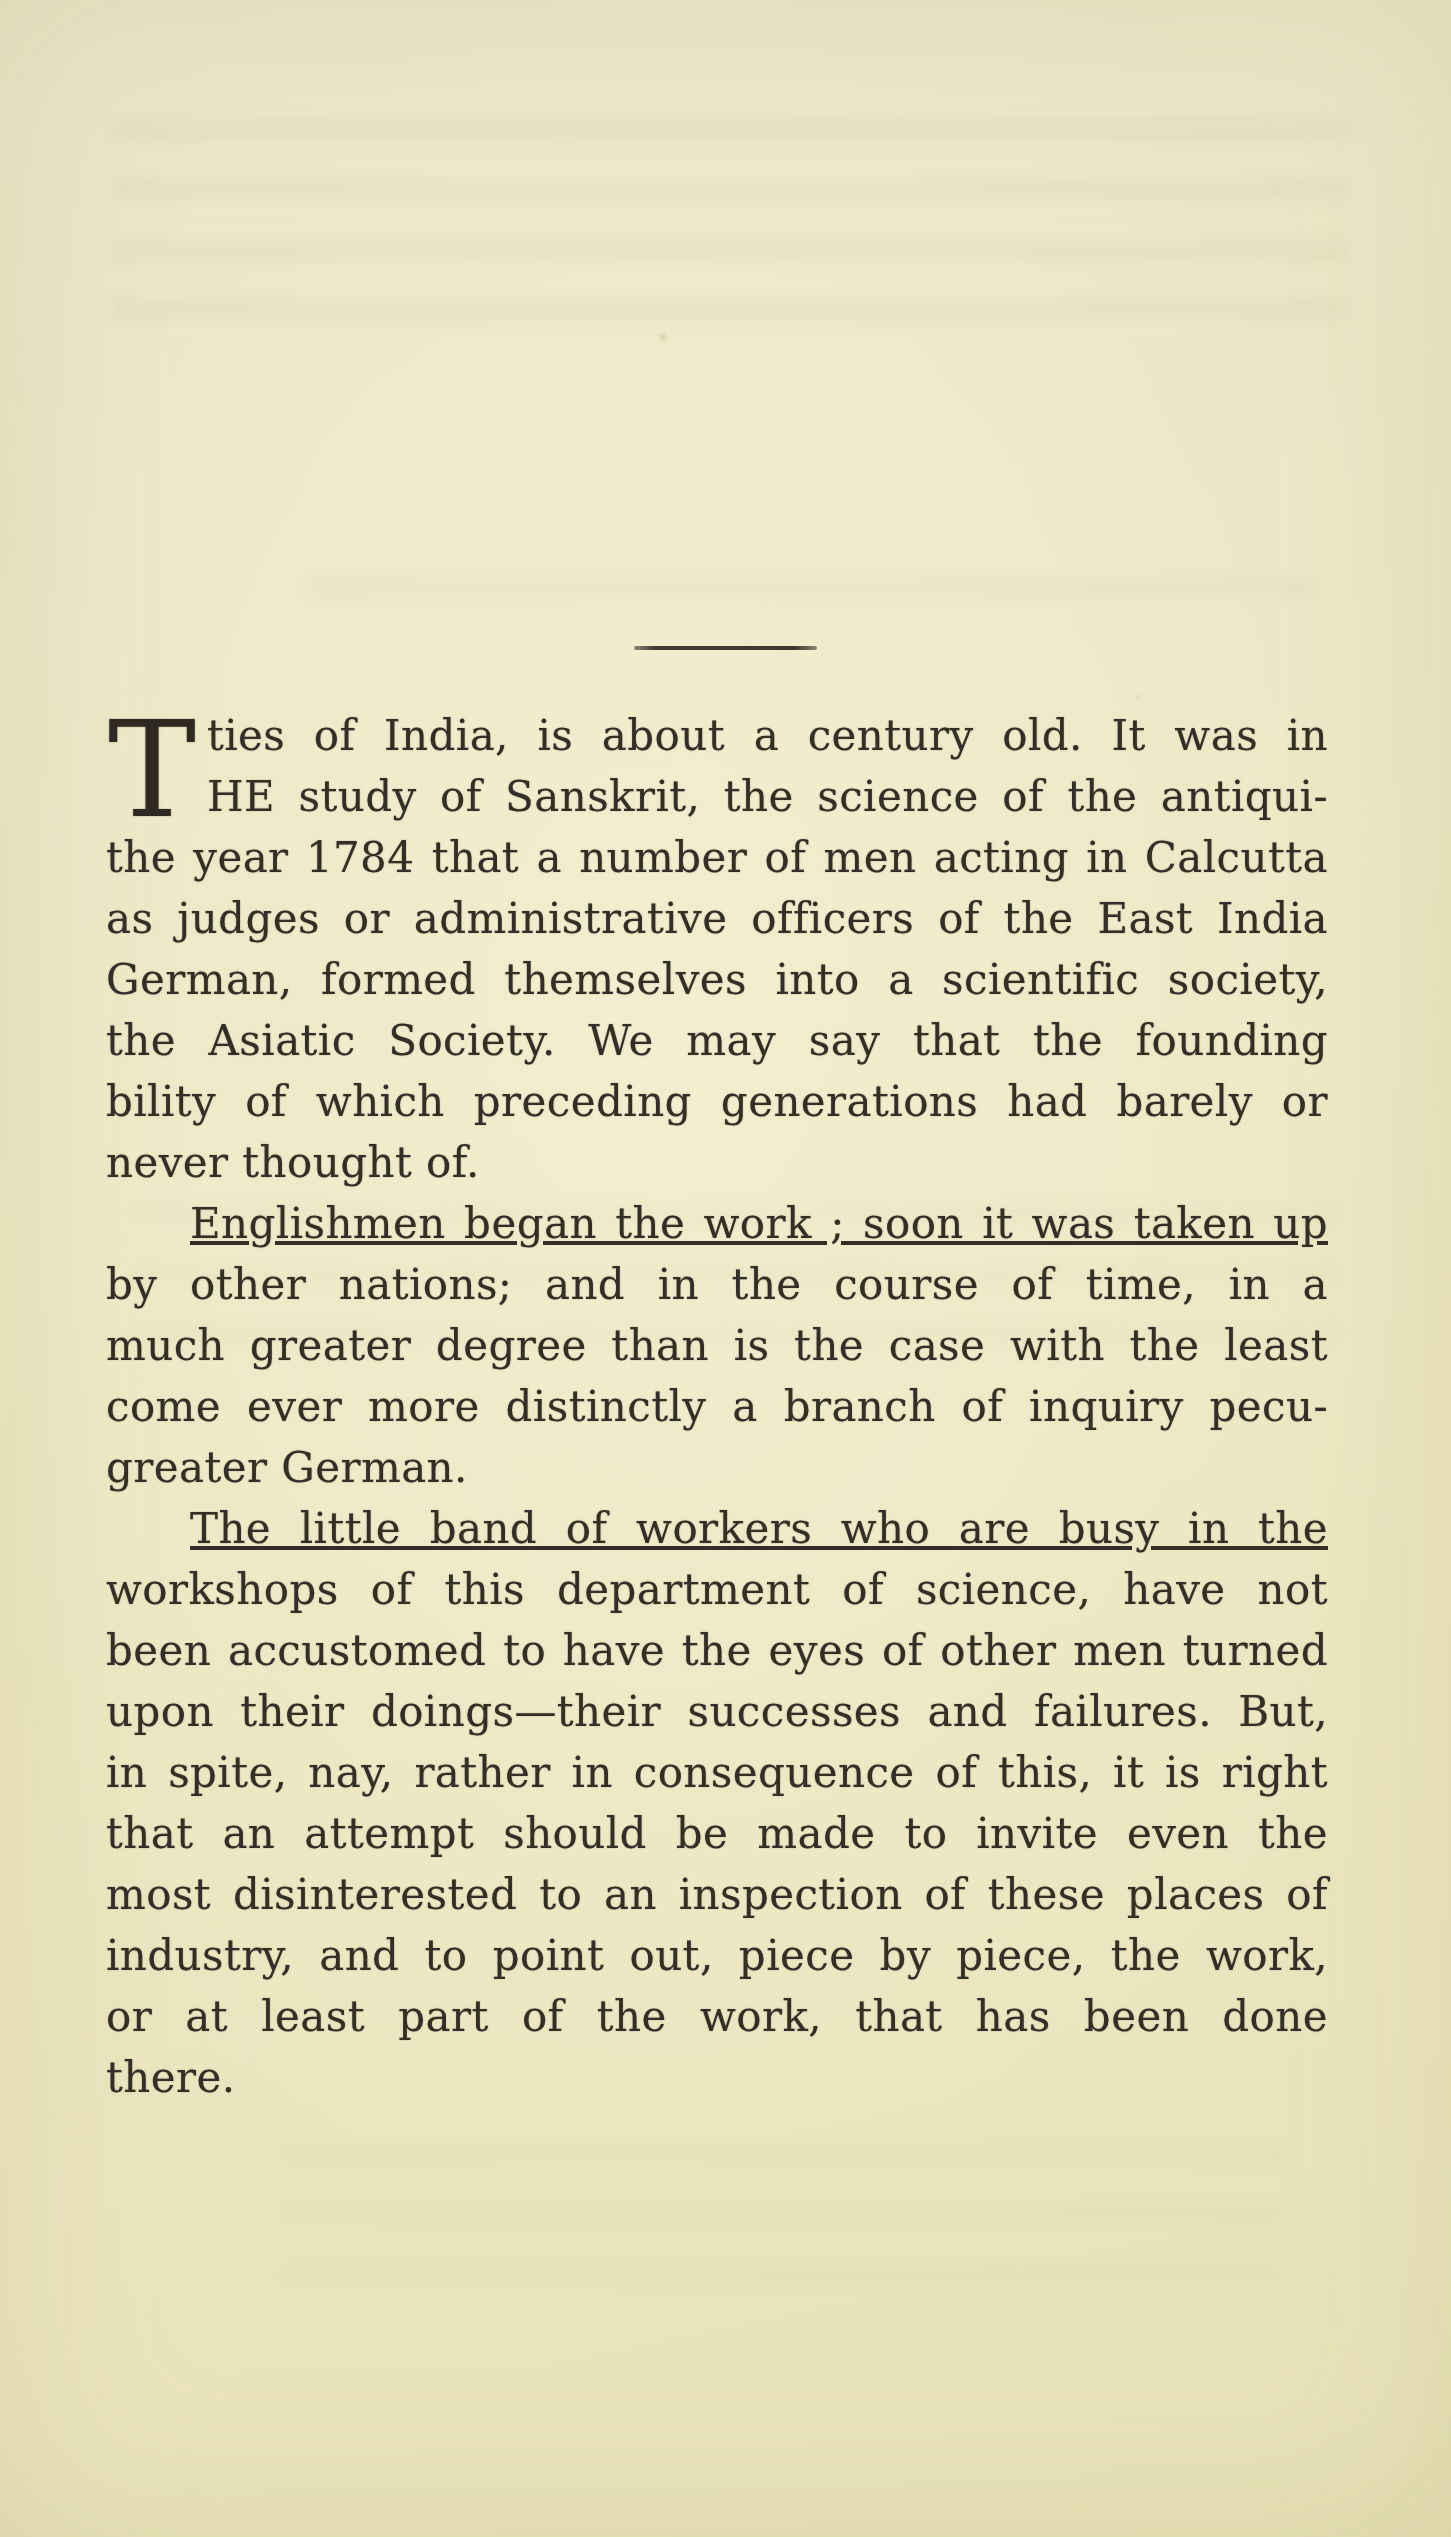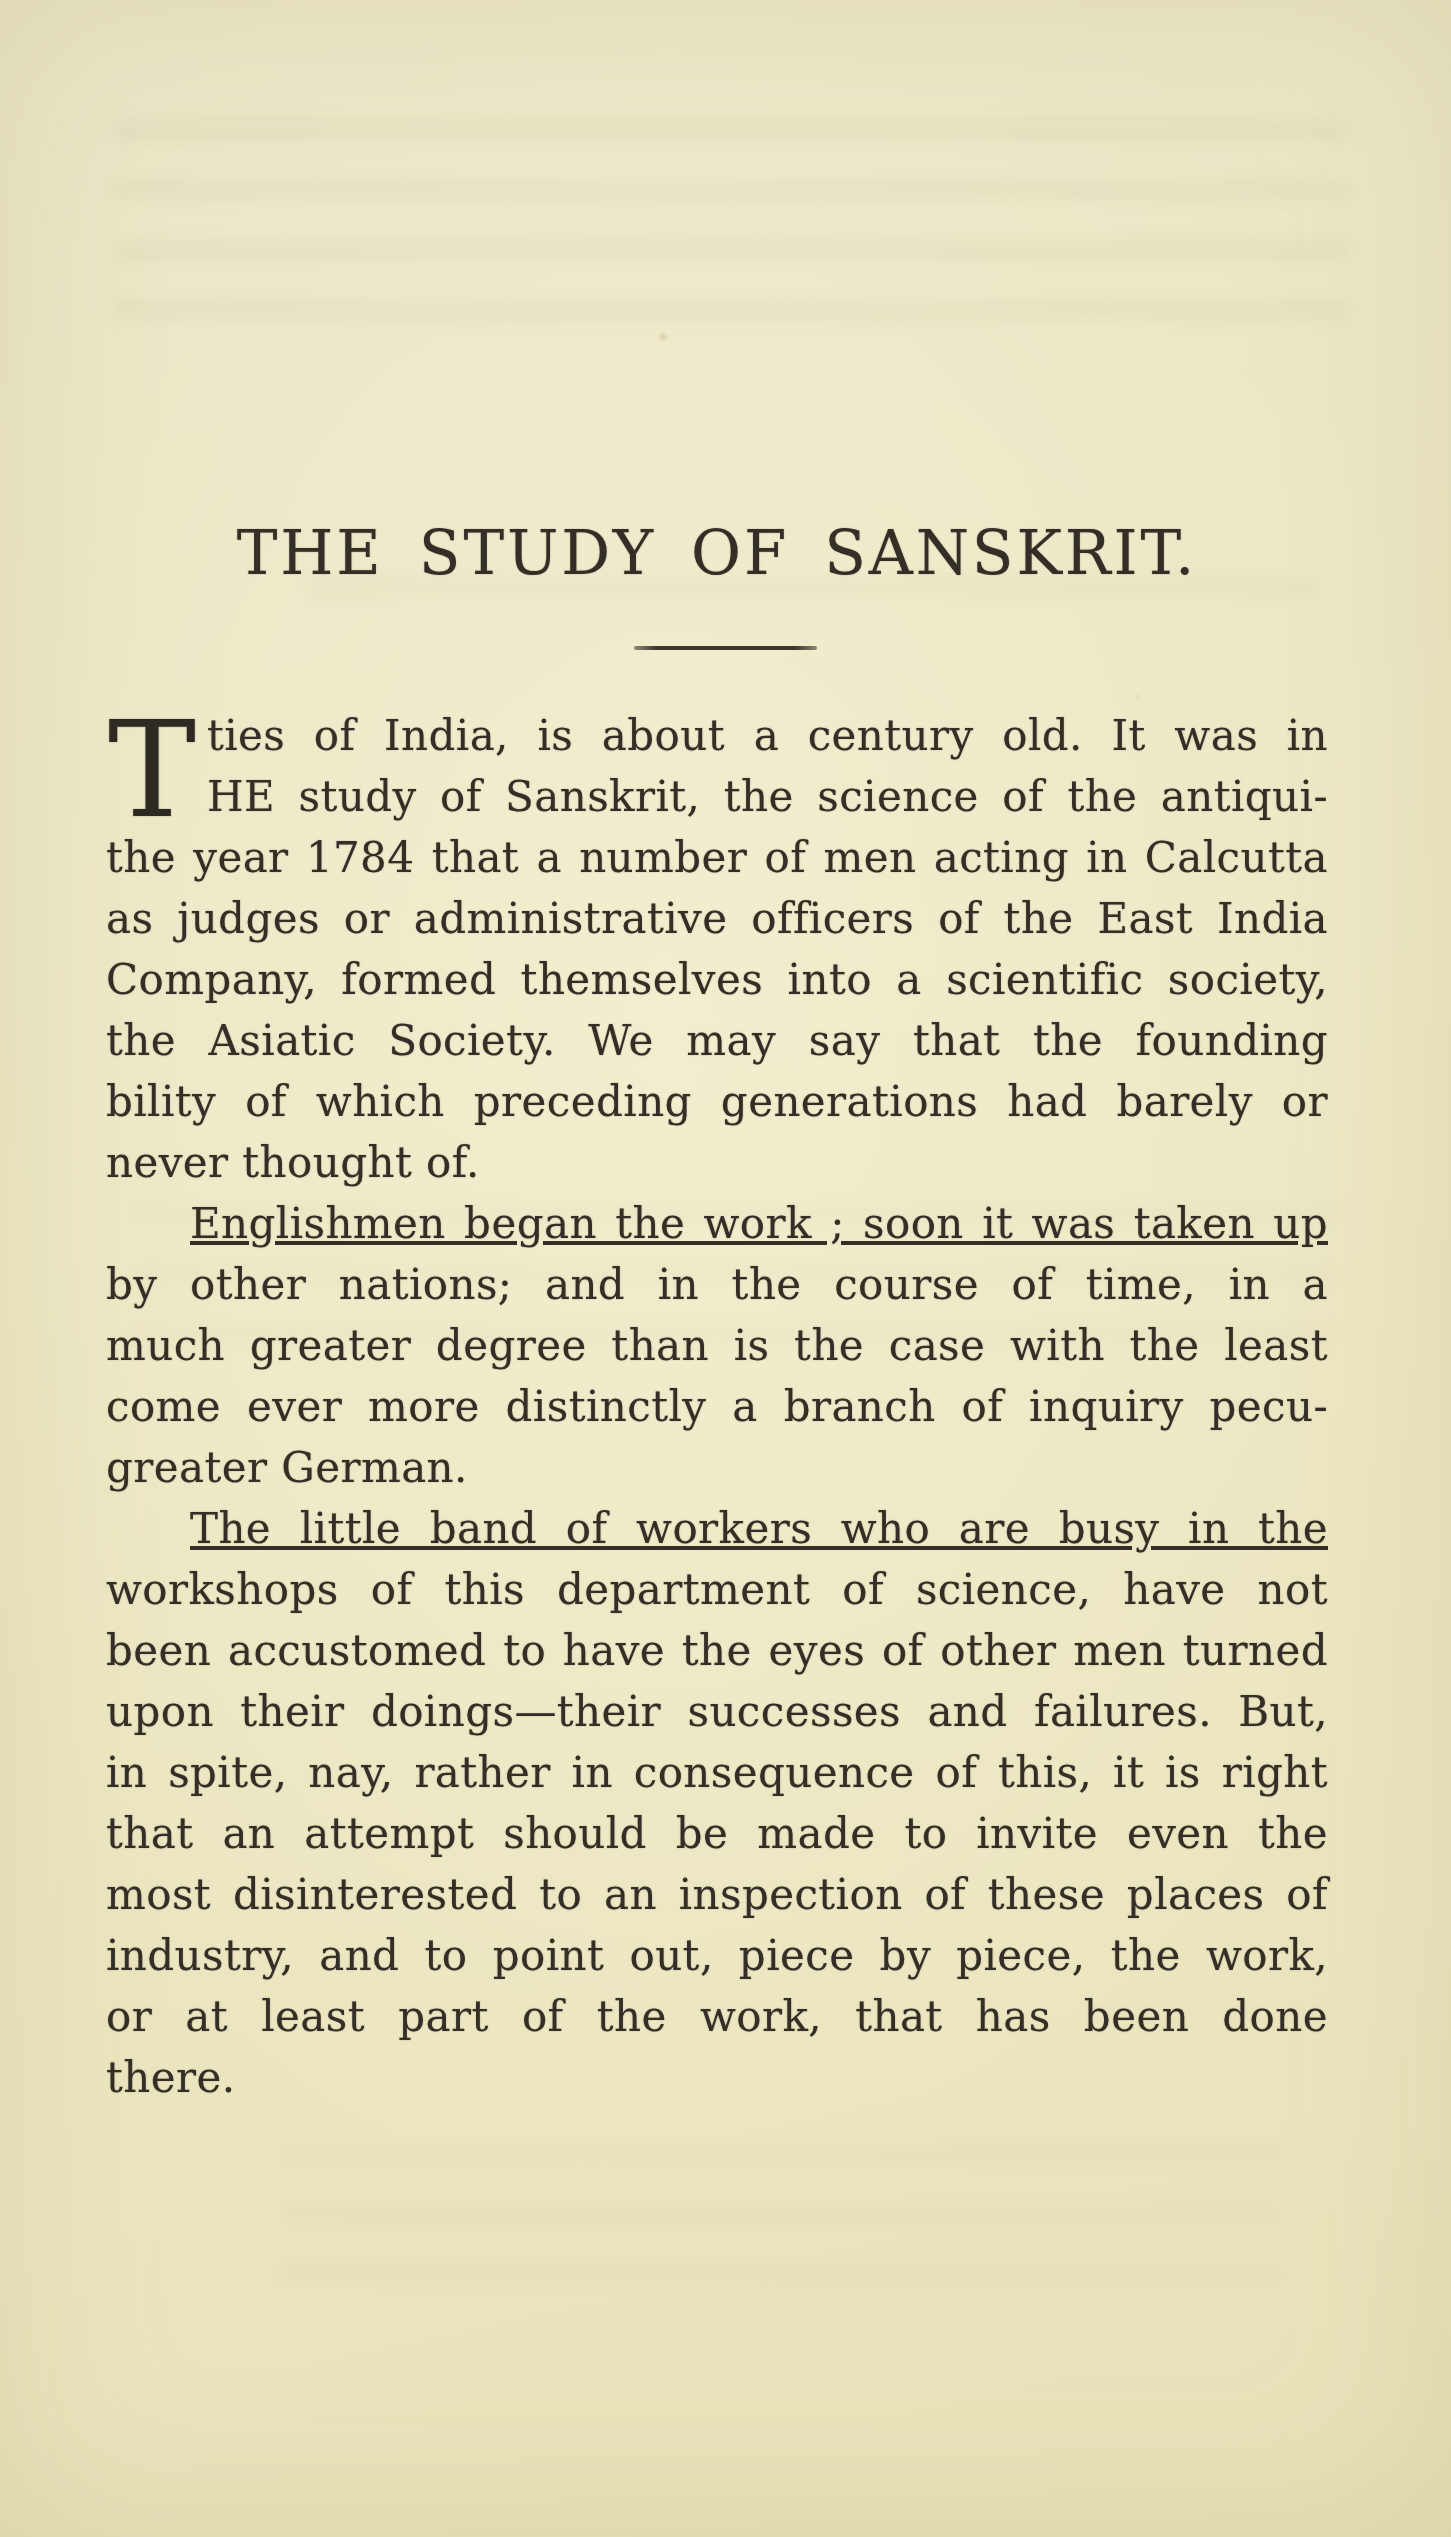--- a/index.html
+++ b/index.html
@@ -80,32 +80,31 @@
 </head>
 <body>
 
 <div class="page">
 
   <div class="ghost ghost-rows ghost-a"></div>
   <div class="ghost ghost-rows ghost-b"></div>
   <div class="ghost ghost-rows ghost-c"></div>
   <div class="ghost ghost-rows ghost-d"></div>
 
-  <div class="chapter-title">THE STUDY OF SANSKRIT.</div>
   <div class="title-rule"></div>
 
   <div class="body-text">
 
     <div>
       <span class="drop-cap">T</span>
       <div class="line">ties of India, is about a century old.  It was in</div>
       <div class="line">HE study of Sanskrit, the science of the antiqui-</div>
       <div class="line">the year 1784 that a number of men acting in Calcutta</div>
       <div class="line">as judges or administrative officers of the East India</div>
-      <div class="line">Company, formed themselves into a scientific society,</div>
+      <div class="line">German, formed themselves into a scientific society,</div>
       <div class="line">the Asiatic Society.  We may say that the founding</div>
       <div class="line">bility of which preceding generations had barely or</div>
       <div class="line last">never thought of.</div>
     </div>
 
     <div>
       <div class="line indent">Englishmen began the work ; soon it was taken up</div>
       <div class="line">by other nations; and in the course of time, in a</div>
       <div class="line">much greater degree than is the case with the least</div>
       <div class="line">come ever more distinctly a branch of inquiry pecu-</div>

